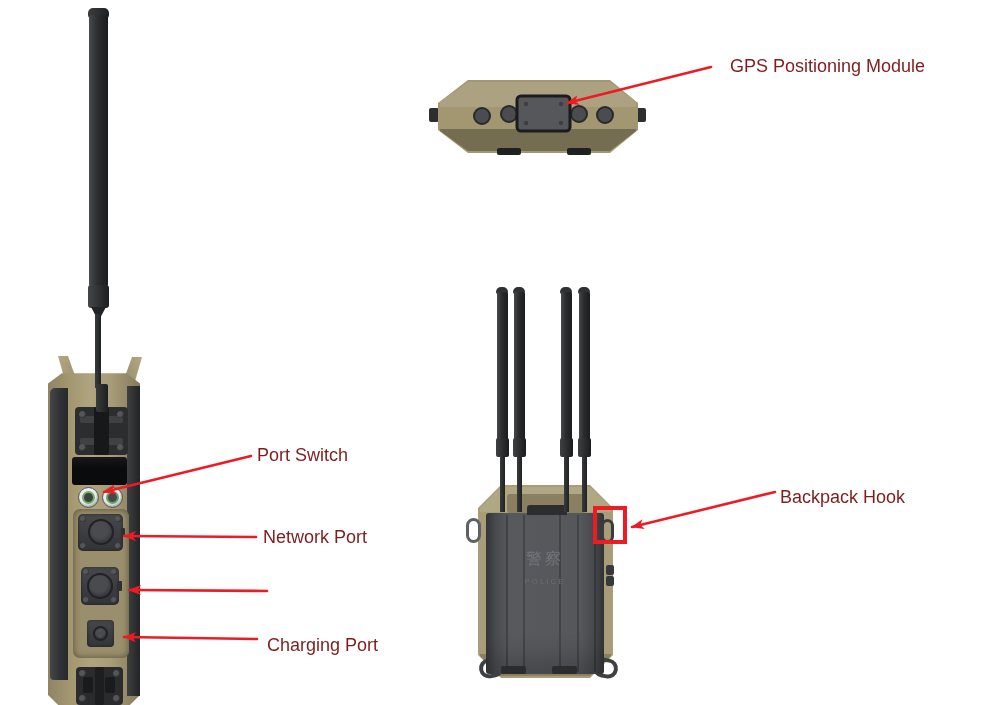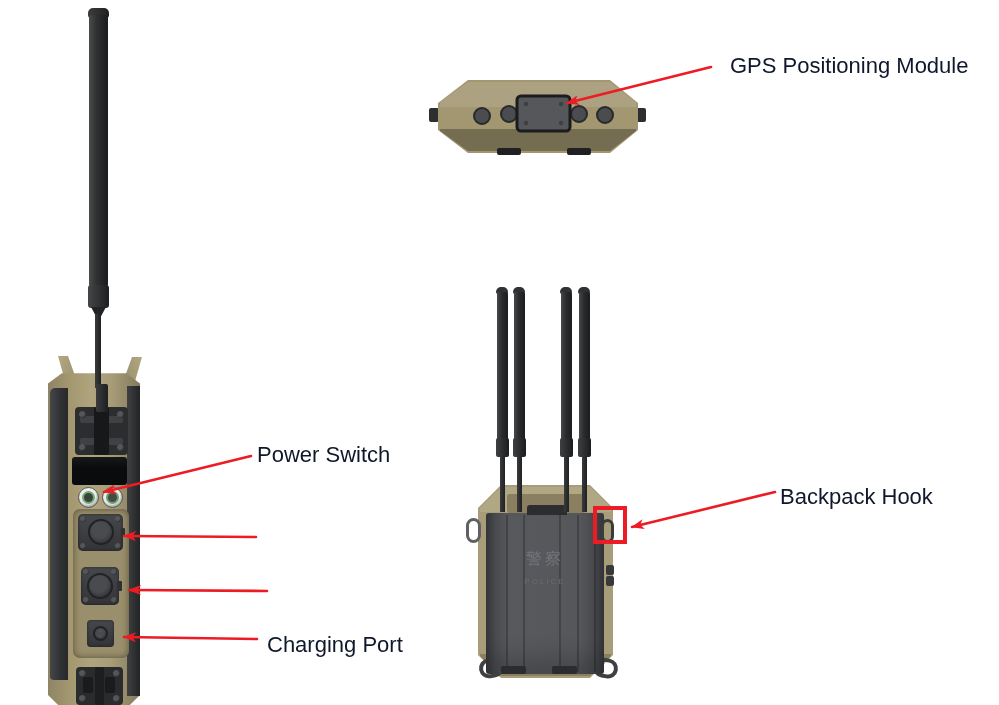--- a/index.html
+++ b/index.html
@@ -2,21 +2,21 @@
 <html><head>
 <meta charset="utf-8">
 <style>
   html,body{margin:0;padding:0;background:#ffffff;}
   #canvas{position:relative;width:999px;height:705px;background:#ffffff;overflow:hidden;
           font-family:"Liberation Sans",sans-serif;}
   .abs{position:absolute;}
   svg.layer{position:absolute;left:0;top:0;pointer-events:none;}
 
   
-  .ann-label{position:absolute;font-size:22px;line-height:24px;color:#0f172a;
+  .ann-label{position:absolute;font-size:18px;line-height:24px;color:#7f1d1d;
              white-space:nowrap;letter-spacing:0px;}
 
   
   .sv-cap{left:88px;top:8px;width:21px;height:10px;border-radius:5px 5px 3px 3px;
           background:linear-gradient(90deg,#3c3d3f,#1f2022);}
   .sv-tube{left:89px;top:15px;width:19px;height:272px;border-radius:3px;
            background:linear-gradient(90deg,#4a4b4d 0%,#323335 35%,#242527 70%,#1b1c1e 100%);}
   .sv-joint{left:88px;top:285px;width:21px;height:23px;border-radius:3px;
             background:linear-gradient(90deg,#454648,#1d1e20);}
   .sv-taper{left:91px;top:307px;width:15px;height:9px;background:#222325;
@@ -229,21 +229,22 @@
   <div class="abs fv-rod" style="left:564px;top:456px;"></div>
 
   <div class="abs fv-cap" style="left:578px;top:287px;"></div>
   <div class="abs fv-tube" style="left:579px;top:292px;"></div>
   <div class="abs fv-joint" style="left:578px;top:438px;"></div>
   <div class="abs fv-rod" style="left:582px;top:456px;"></div>
 
   <div class="abs redbox"></div>
 
   <div class="ann-label" style="left:730px;top:54px;">GPS Positioning Module</div>
-  <div class="ann-label" style="left:257px;top:443px;">Power Switch</div>
+  <div class="ann-label" style="left:257px;top:443px;">Port Switch</div>
+  <div class="ann-label" style="left:263px;top:525px;">Network Port</div>
   <div class="ann-label" style="left:780px;top:485px;">Backpack Hook</div>
   <div class="ann-label" style="left:267px;top:633px;">Charging Port</div>
 
   <svg class="layer" width="999" height="705" viewBox="0 0 999 705">
     <defs>
       <marker id="ah" markerWidth="14" markerHeight="12" refX="12" refY="5" orient="auto" markerUnits="userSpaceOnUse">
         <path d="M0,0 L13,5 L0,10 L3.5,5 Z" fill="#ed1c24"></path>
       </marker>
     </defs>
     <g stroke="#ed1c24" stroke-width="2.6" stroke-linecap="round">

